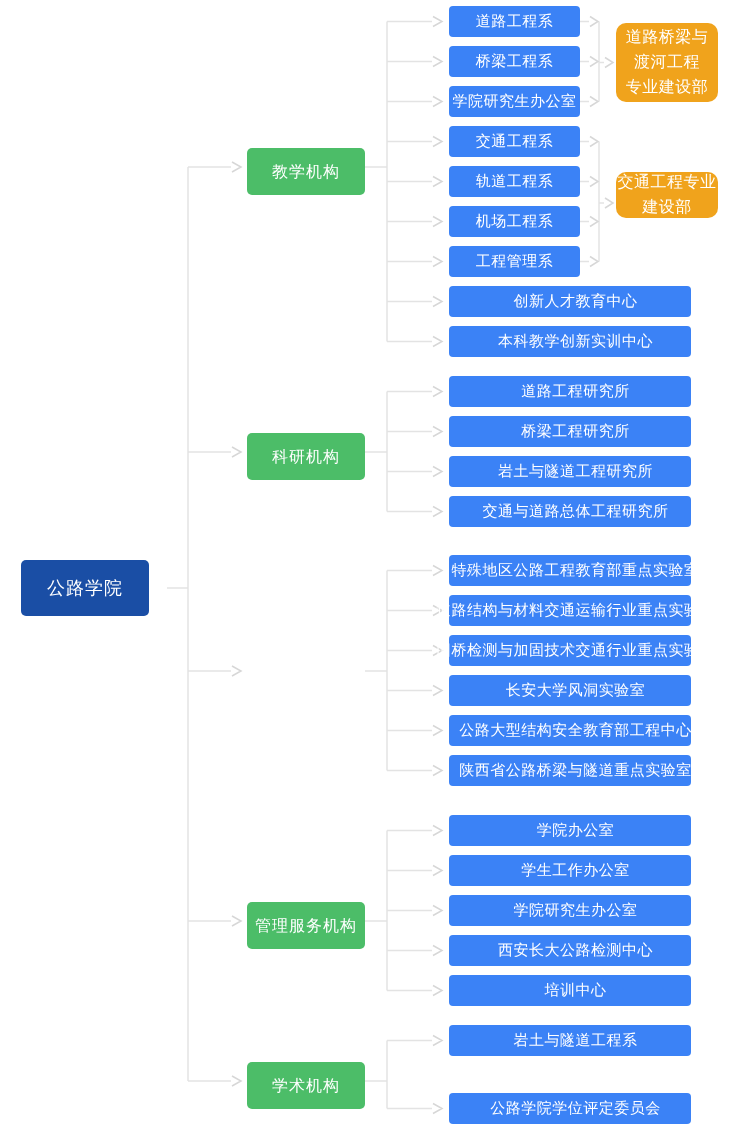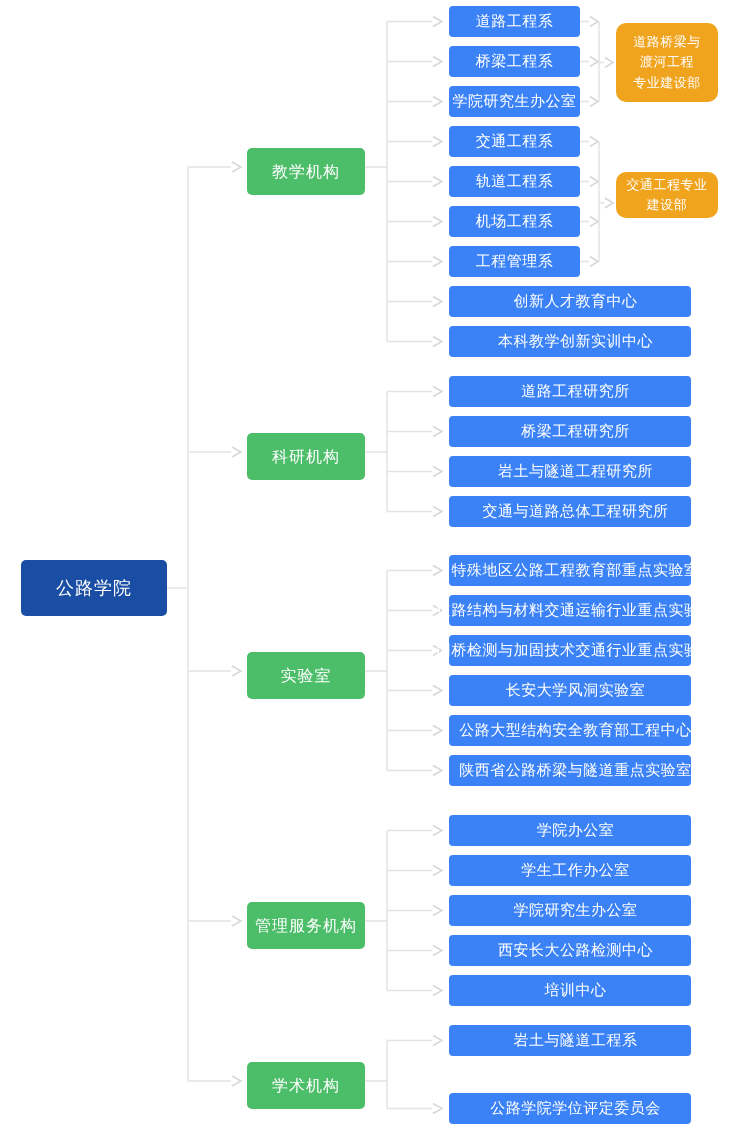--- a/index.html
+++ b/index.html
@@ -15,35 +15,35 @@
     position:absolute;
     box-sizing:border-box;
     display:flex;align-items:center;justify-content:center;
     color:#ffffff;text-align:center;
     border-radius:4px;
     letter-spacing:0.5px;
     line-height:1.25;
     white-space:nowrap;
   }
   .root{
-    left:21px;top:560px;width:146px;height:56px;
+    left:21px;top:560px;width:128px;height:56px;
     background:#1A4EA5;font-size:18px;border-radius:5px;letter-spacing:1px;
   }
   .branch{
     left:247px;width:118px;height:47px;
     background:#4CBD68;font-size:16px;border-radius:5px;letter-spacing:1px;
   }
   .leaf{
     left:449px;height:31px;background:#3b82f6;font-size:15px;
   }
   .leaf.narrow{width:131px;}
   .leaf.wide{width:242px;font-size:15px;padding-left:11px;}
   .side{
     left:616px;width:102px;
-    background:#F0A31C;font-size:13px;border-radius:10px;
+    background:#F0A31C;font-size:16px;border-radius:10px;
     white-space:pre-line;line-height:1.55;letter-spacing:0.5px;
   }
 </style>
 </head>
 <body>
 
 <div class="canvas">
 
   <svg class="connectors" viewBox="0 0 742 1137" xmlns="http://www.w3.org/2000/svg">
 
@@ -109,21 +109,20 @@
       M590 216.5 L598 221.5 L590 226.5
       M590 256.5 L598 261.5 L590 266.5
       M605 57.5 L613 62.5 L605 67.5
       M605 198 L613 203 L605 208"></path>
   </svg>
 
   <div class="node root">公路学院</div>
 
   <div class="node branch" style="top:148px">教学机构</div>
   <div class="node branch" style="top:433px">科研机构</div>
-  <div class="node branch" style="top:652px">实验室</div>
   <div class="node branch" style="top:902px">管理服务机构</div>
   <div class="node branch" style="top:1062px">学术机构</div>
 
   <div class="node leaf narrow" style="top:6px">道路工程系</div>
   <div class="node leaf narrow" style="top:46px">桥梁工程系</div>
   <div class="node leaf narrow" style="top:86px">学院研究生办公室</div>
   <div class="node leaf narrow" style="top:126px">交通工程系</div>
   <div class="node leaf narrow" style="top:166px">轨道工程系</div>
   <div class="node leaf narrow" style="top:206px">机场工程系</div>
   <div class="node leaf narrow" style="top:246px">工程管理系</div>

